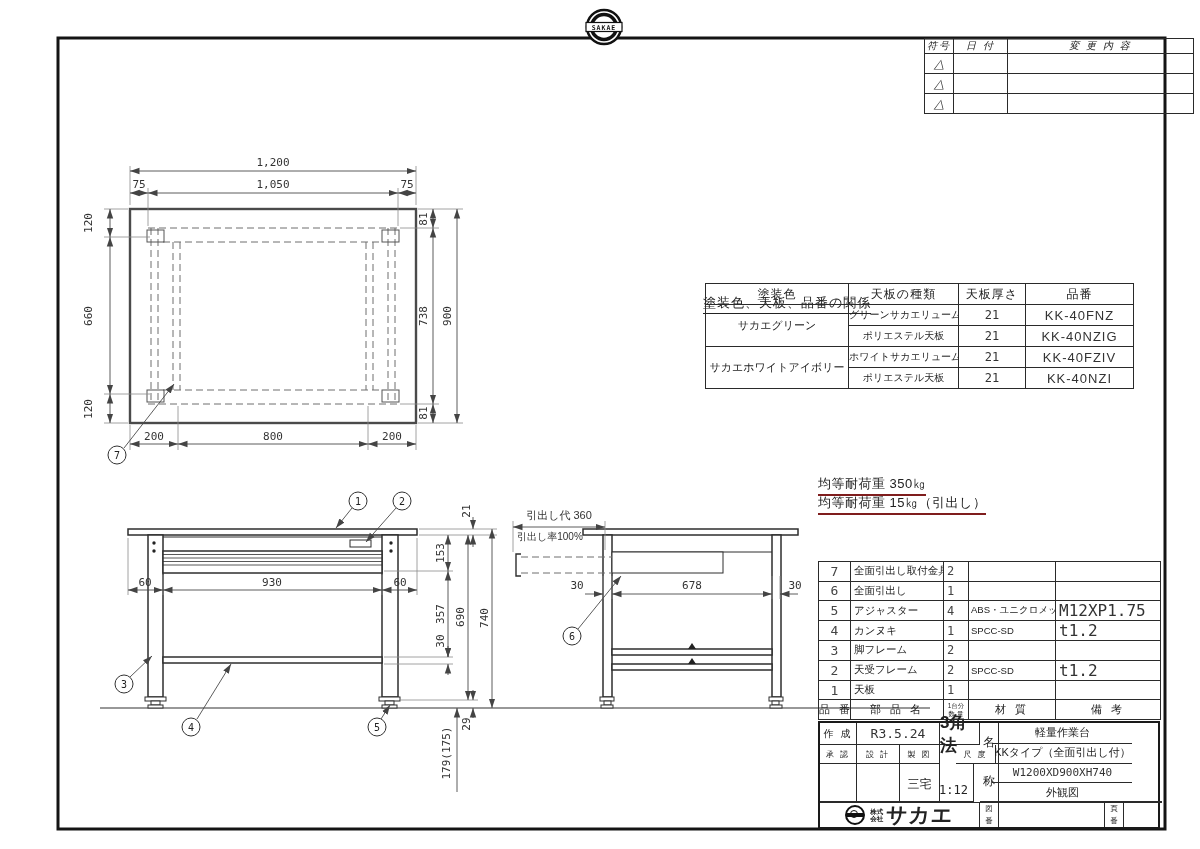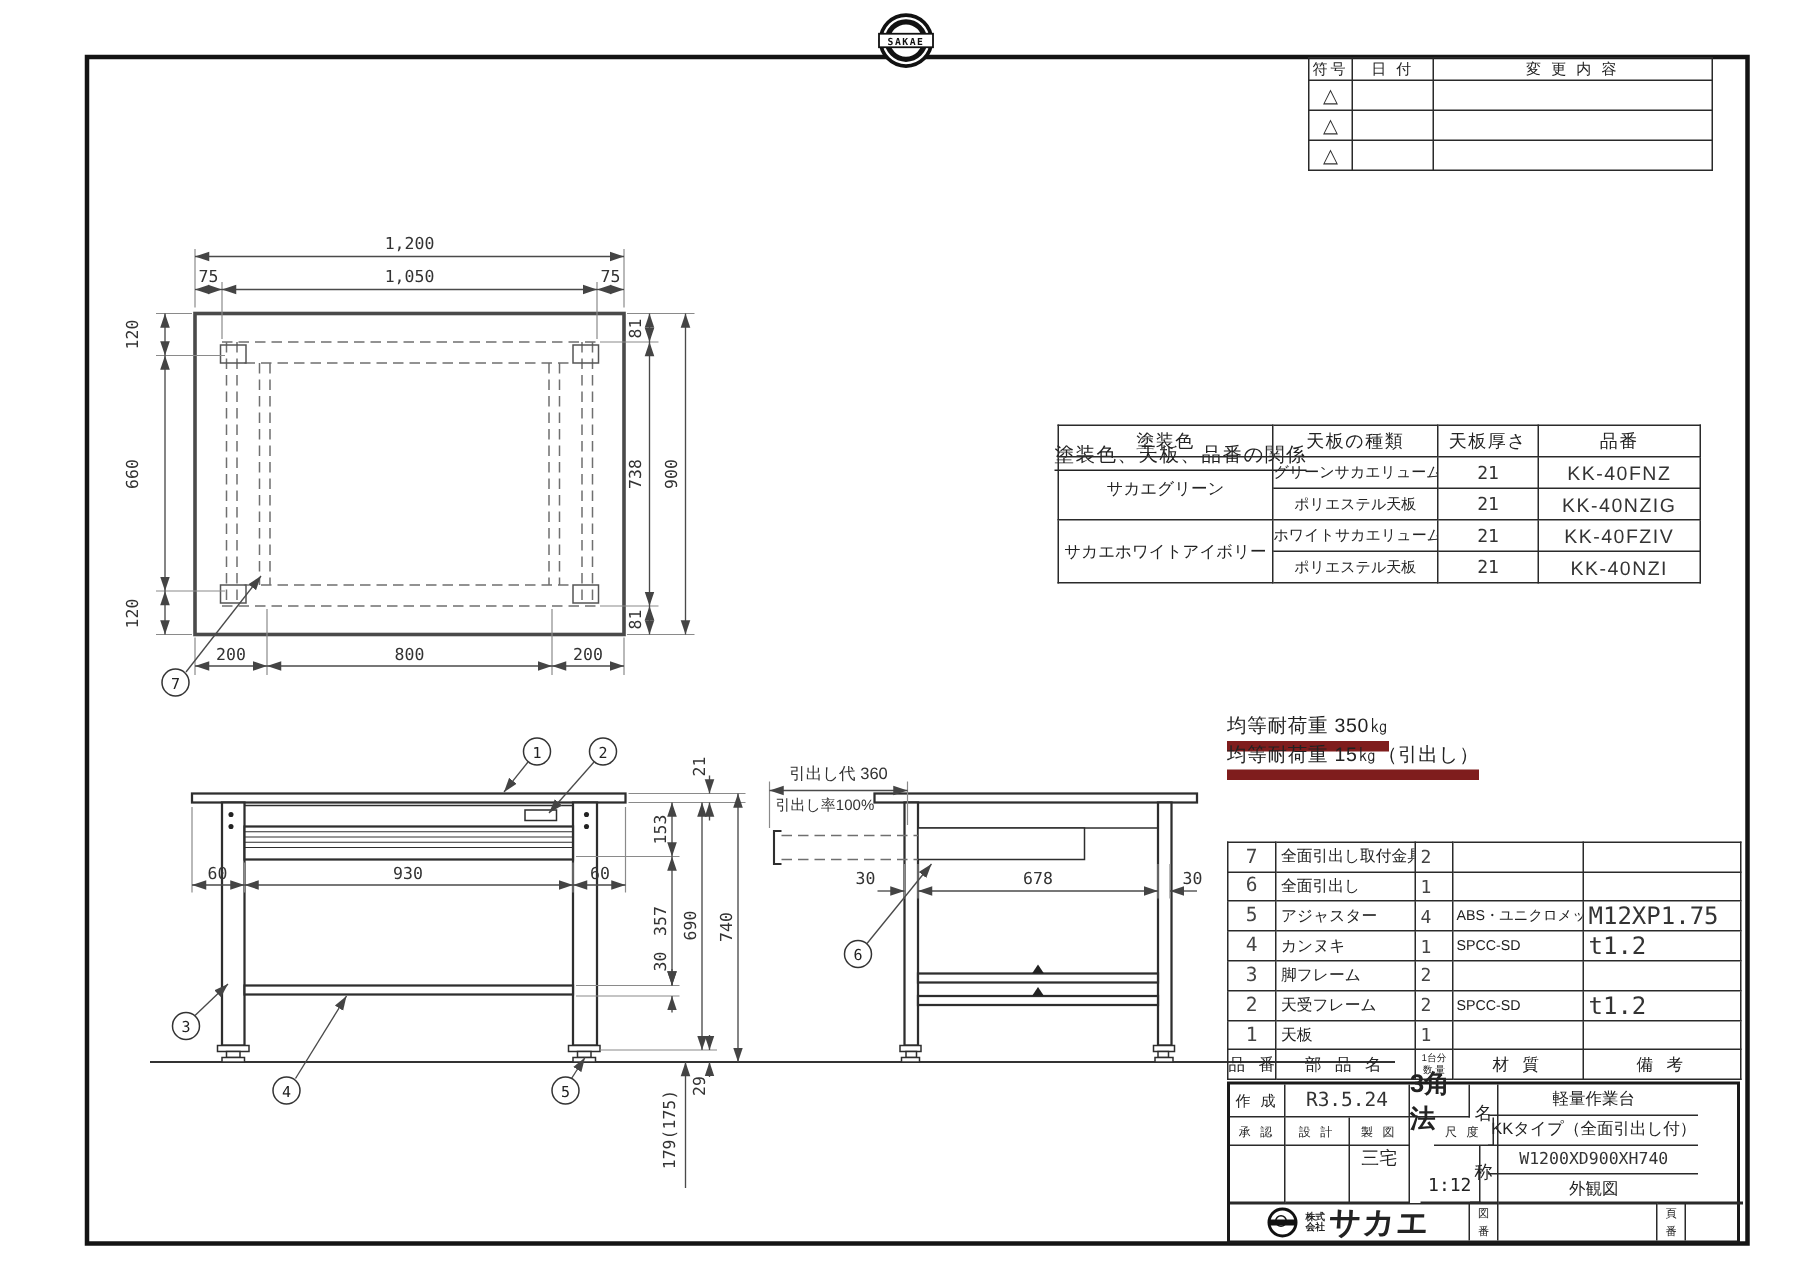--- a/index.html
+++ b/index.html
@@ -7,36 +7,36 @@
         font-family:"Liberation Sans",sans-serif;color:#222;}
   svg text{font-family:"DejaVu Sans Mono",monospace;}
   svg .jp{font-family:"Liberation Sans",sans-serif;}
   .dimt{font-size:11px;fill:#333;}
   .balt{font-size:10px;fill:#222;}
   
   table{border-collapse:collapse;table-layout:fixed;}
   td,th{border:1px solid #2a2a2a;padding:0;overflow:hidden;white-space:nowrap;
         font-weight:normal;text-align:center;vertical-align:middle;}
   
-  .rev{position:absolute;left:872px;top:38px;width:269px;border:1.5px solid #1a1a1a;}
+  .rev{position:absolute;left:924px;top:38px;width:269px;border:1.5px solid #1a1a1a;font-style:italic;}
   .rev th{height:14px;font-size:10px;letter-spacing:2px;}
   .rev td{height:19px;font-size:13px;color:#333;}
   
   .finish-title{position:absolute;left:703px;top:250px;font-size:13px;letter-spacing:1px;
         border-bottom:1px solid #222;padding-bottom:1px;margin-top:44px;}
   .finish{position:absolute;left:705px;top:283px;width:428px;border:1.5px solid #1a1a1a;}
   .finish th{height:20px;font-size:12px;letter-spacing:1px;}
   .finish td{height:20px;font-size:11px;}
   .finish td.part{font-family:Liberation Sans, sans-serif;font-size:13px;letter-spacing:1px;color:#333;}
   .finish td.thick{font-family:"DejaVu Sans Mono",monospace;font-size:12px;color:#333;}
   .finish td.type{font-size:10px;}
   .finish td.color{font-size:11px;}
   
   .note{position:absolute;left:818px;font-size:13px;letter-spacing:.5px;color:#222;
-        border-bottom:7px solid #7f1d1d;padding-bottom:1px;white-space:nowrap;}
+        border-bottom:2px solid #7f1d1d;padding-bottom:1px;white-space:nowrap;}
   
   .parts{position:absolute;left:818px;top:561px;width:342px;border:1.5px solid #1a1a1a;}
   .parts td{height:18.6px;font-size:11px;}
   .parts td.no{font-family:"DejaVu Sans Mono",monospace;font-size:13px;color:#444;}
   .parts td.name{text-align:left;padding-left:3px;font-size:10.5px;}
   .parts td.qty{font-family:"DejaVu Sans Mono",monospace;font-size:12px;color:#444;text-align:left;padding-left:3px;}
   .parts td.mat{text-align:left;padding-left:2px;font-size:9.5px;}
   .parts td.rem{text-align:left;padding-left:3px;font-family:"DejaVu Sans Mono",monospace;font-size:16px;color:#333;}
   .parts .hrow td{font-size:11px;letter-spacing:3px;height:19px;}
   .parts .hrow td.qh{letter-spacing:0;font-size:6.5px;line-height:1.25;}
@@ -451,22 +451,22 @@
   <div class="tb">
     <div class="c" style="left:0;top:0;width:37px;height:22px;font-size:10px;letter-spacing:2px;">作 成</div>
     <div class="c" style="left:37px;top:0;width:83px;height:22px;font-family:'DejaVu Sans Mono',monospace;font-size:13px;color:#333;">R3.5.24</div>
     <div class="c" style="left:120px;top:0;width:40px;height:22px;font-size:17px;font-weight:bold;">3角法</div>
     <div class="c" style="left:0;top:22px;width:37px;height:19px;font-size:8px;letter-spacing:2px;">承 認</div>
     <div class="c" style="left:37px;top:22px;width:43px;height:19px;font-size:8px;letter-spacing:2px;">設 計</div>
     <div class="c" style="left:80px;top:22px;width:40px;height:19px;font-size:8px;letter-spacing:2px;">製 図</div>
     <div class="c" style="left:136px;top:22px;width:40px;height:19px;font-size:8px;letter-spacing:2px;">尺 度</div>
     <div class="c" style="left:0;top:41px;width:37px;height:38px;"></div>
     <div class="c" style="left:37px;top:41px;width:43px;height:38px;"></div>
-    <div class="c" style="left:80px;top:41px;width:40px;height:38px;font-size:12px;align-items:flex-end;padding-bottom:20px;">三宅</div>
-    <div class="c" style="left:127px;top:41px;width:40px;height:38px;font-family:'DejaVu Sans Mono',monospace;font-size:12px;align-items:flex-end;padding-bottom:4px;">1:12</div>
+    <div class="c" style="left:80px;top:41px;width:40px;height:38px;font-size:12px;align-items:flex-end;padding-bottom:8px;">三宅</div>
+    <div class="c" style="left:114px;top:41px;width:40px;height:38px;font-family:'DejaVu Sans Mono',monospace;font-size:12px;align-items:flex-end;padding-bottom:4px;">1:12</div>
 
     <div class="c" style="left:160px;top:0;width:19px;height:79px;">
       <div class="vstack" style="font-size:12px;">
         <span>名</span>
         <span>称</span>
       </div>
     </div>
     <div class="c" style="left:179px;top:0;width:163px;height:79px;border-right:none;"></div>
     <div class="nl" style="top:0;">軽量作業台</div>
     <div class="nl" style="top:19.75px;">KKタイプ（全面引出し付）</div>

